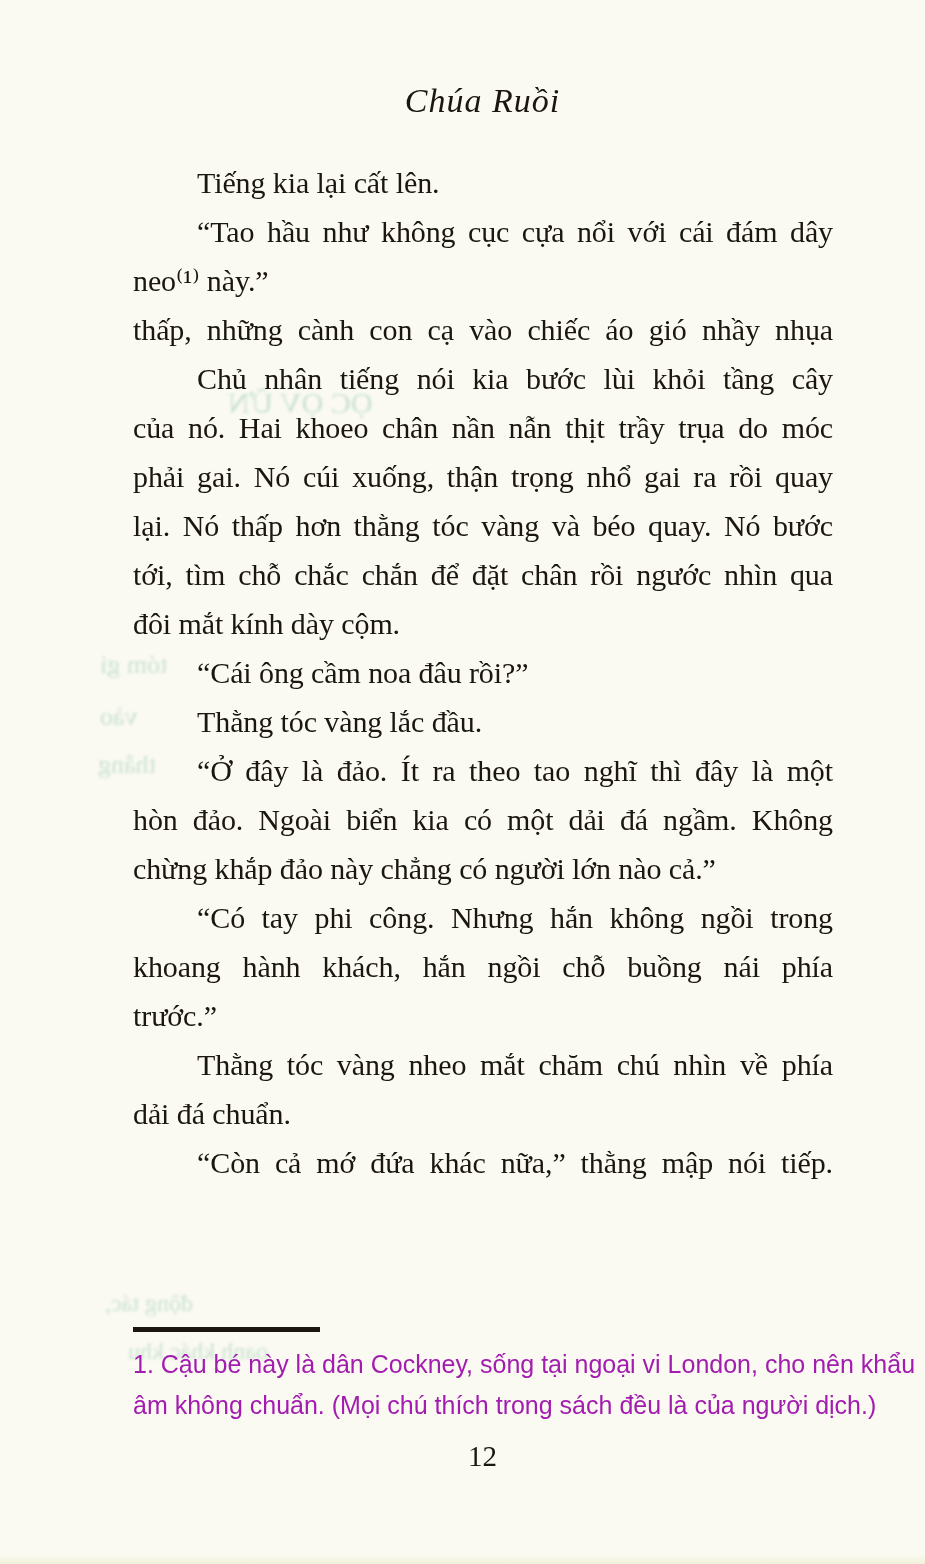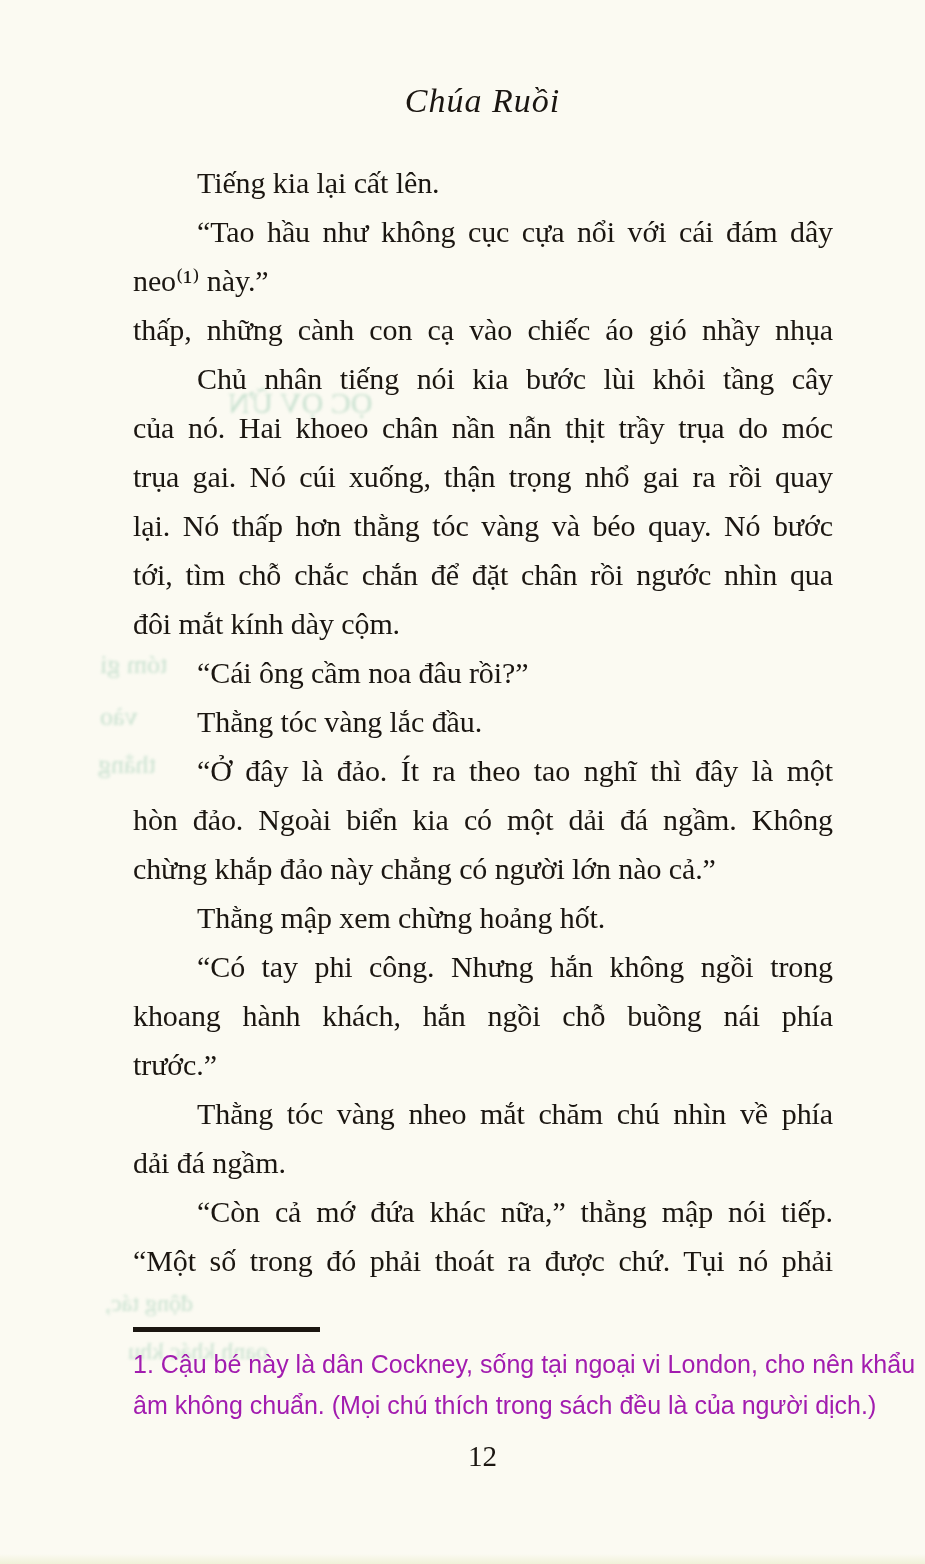--- a/index.html
+++ b/index.html
@@ -106,37 +106,35 @@
   <div class="running-header">Chúa Ruồi</div>
 
   <div class="text-block">
 
   <div class="line indent">Tiếng kia lại cất lên.</div>
       <div class="line indent justify">“Tao hầu như không cục cựa nổi với cái đám dây</div>
       <div class="line">neo⁽¹⁾ này.”</div>
       <div class="line justify">thấp, những cành con cạ vào chiếc áo gió nhầy nhụa</div>
       <div class="line indent justify">Chủ nhân tiếng nói kia bước lùi khỏi tầng cây</div>
       <div class="line justify">của nó. Hai khoeo chân nần nẫn thịt trầy trụa do móc</div>
-      <div class="line justify">trụa gai. Nó cúi xuống, thận trọng nhổ gai ra rồi quay</div>
+      <div class="line justify">phải gai. Nó cúi xuống, thận trọng nhổ gai ra rồi quay</div>
       <div class="line justify">lại. Nó thấp hơn thằng tóc vàng và béo quay. Nó bước</div>
       <div class="line justify">tới, tìm chỗ chắc chắn để đặt chân rồi ngước nhìn qua</div>
       <div class="line">đôi mắt kính dày cộm.</div>
       <div class="line indent">“Cái ông cầm noa đâu rồi?”</div>
       <div class="line indent">Thằng tóc vàng lắc đầu.</div>
       <div class="line indent justify">“Ở đây là đảo. Ít ra theo tao nghĩ thì đây là một</div>
       <div class="line justify">hòn đảo. Ngoài biển kia có một dải đá ngầm. Không</div>
       <div class="line">chừng khắp đảo này chẳng có người lớn nào cả.”</div>
-      <div class="line indent">Thằng mập xem chừng hoảng hốt.</div>
       <div class="line indent justify">“Có tay phi công. Nhưng hắn không ngồi trong</div>
       <div class="line justify">khoang hành khách, hắn ngồi chỗ buồng nái phía</div>
       <div class="line">trước.”</div>
       <div class="line indent justify">Thằng tóc vàng nheo mắt chăm chú nhìn về phía</div>
-      <div class="line">dải đá ngầm.</div>
+      <div class="line">dải đá chuẩn.</div>
       <div class="line indent justify">“Còn cả mớ đứa khác nữa,” thằng mập nói tiếp.</div>
-      <div class="line justify">“Một số trong đó phải thoát ra được chứ. Tụi nó phải</div>
     </div>
 
   <div class="footnote-rule"></div>
 
   <div class="footnote">
 
   <div class="fn-line">1. Cậu bé này là dân Cockney, sống tại ngoại vi London, cho nên khẩu</div>
       <div class="fn-line">âm không chuẩn. (Mọi chú thích trong sách đều là của người dịch.)</div>
     </div>
 

